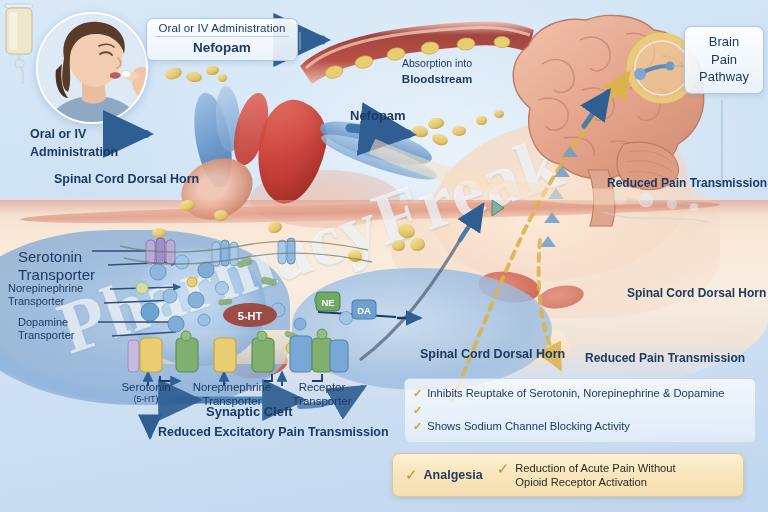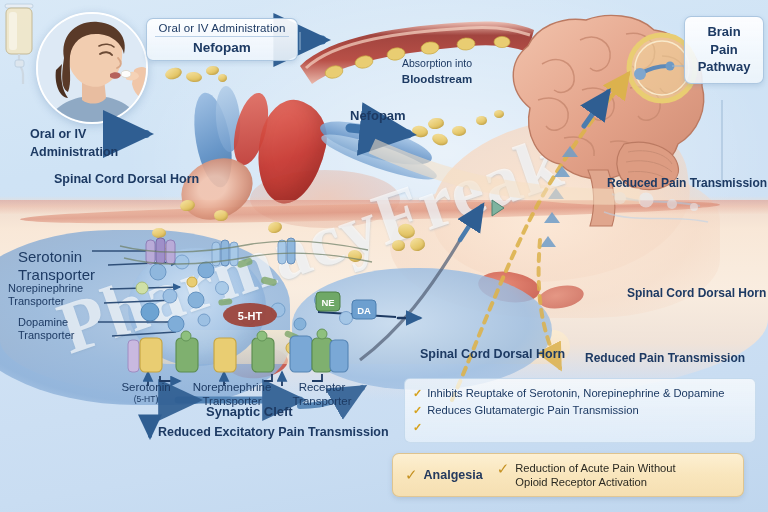--- a/index.html
+++ b/index.html
@@ -192,22 +192,22 @@
   .callout-divider { border-top:1px solid rgba(160,190,220,0.7); }
 
   #box-admin {
     left:146px; top:18px; width:152px; padding:3px 8px 5px;
     text-align:center;
   }
   #box-admin .line1 { font-size:11.5px; letter-spacing:.1px; padding-bottom:2px; }
   #box-admin .line2 { font-size:13.5px; font-weight:bold; padding-top:3px; }
 
   #box-brain {
-    left:684px; top:16px; width:80px; padding:6px 6px 7px;
-    text-align:center; font-size:13px; font-weight:bold; line-height:1.35;
+    left:684px; top:26px; width:80px; padding:6px 6px 7px;
+    text-align:center; font-size:13px; font-weight:normal; line-height:1.35;
   }
 
   
   .lbl {
     position:absolute; color:#1d3a63; z-index:11;
     font-family:"Liberation Sans", sans-serif;
     line-height:1.22; white-space:nowrap;
   }
 
   #lbl-oral-iv   { left:30px;  top:125px; font-size:12.5px; font-weight:bold; line-height:1.45; white-space:normal; width:96px; }
@@ -659,24 +659,24 @@
   <div id="lbl-redexc">Reduced Excitatory Pain Transmission</div>
 
   
   <ul id="bullets">
     <li>
       <span class="chk">✓</span>
       <span>Inhibits Reuptake of Serotonin, Norepinephrine &amp; Dopamine</span>
     </li>
     <li>
       <span class="chk">✓</span>
-      <span>Reduces Glutamatergic Pain Transmission</span>
     </li>
     <li>
       <span class="chk">✓</span>
+      <span>Shows Sodium Channel Blocking Activity</span>
     </li>
   </ul>
 
   
   <div id="banner">
     <div class="item">
       <span class="chk2">✓</span>
       <span class="analgesia-txt">Analgesia</span>
     </div>
     <div class="item">

